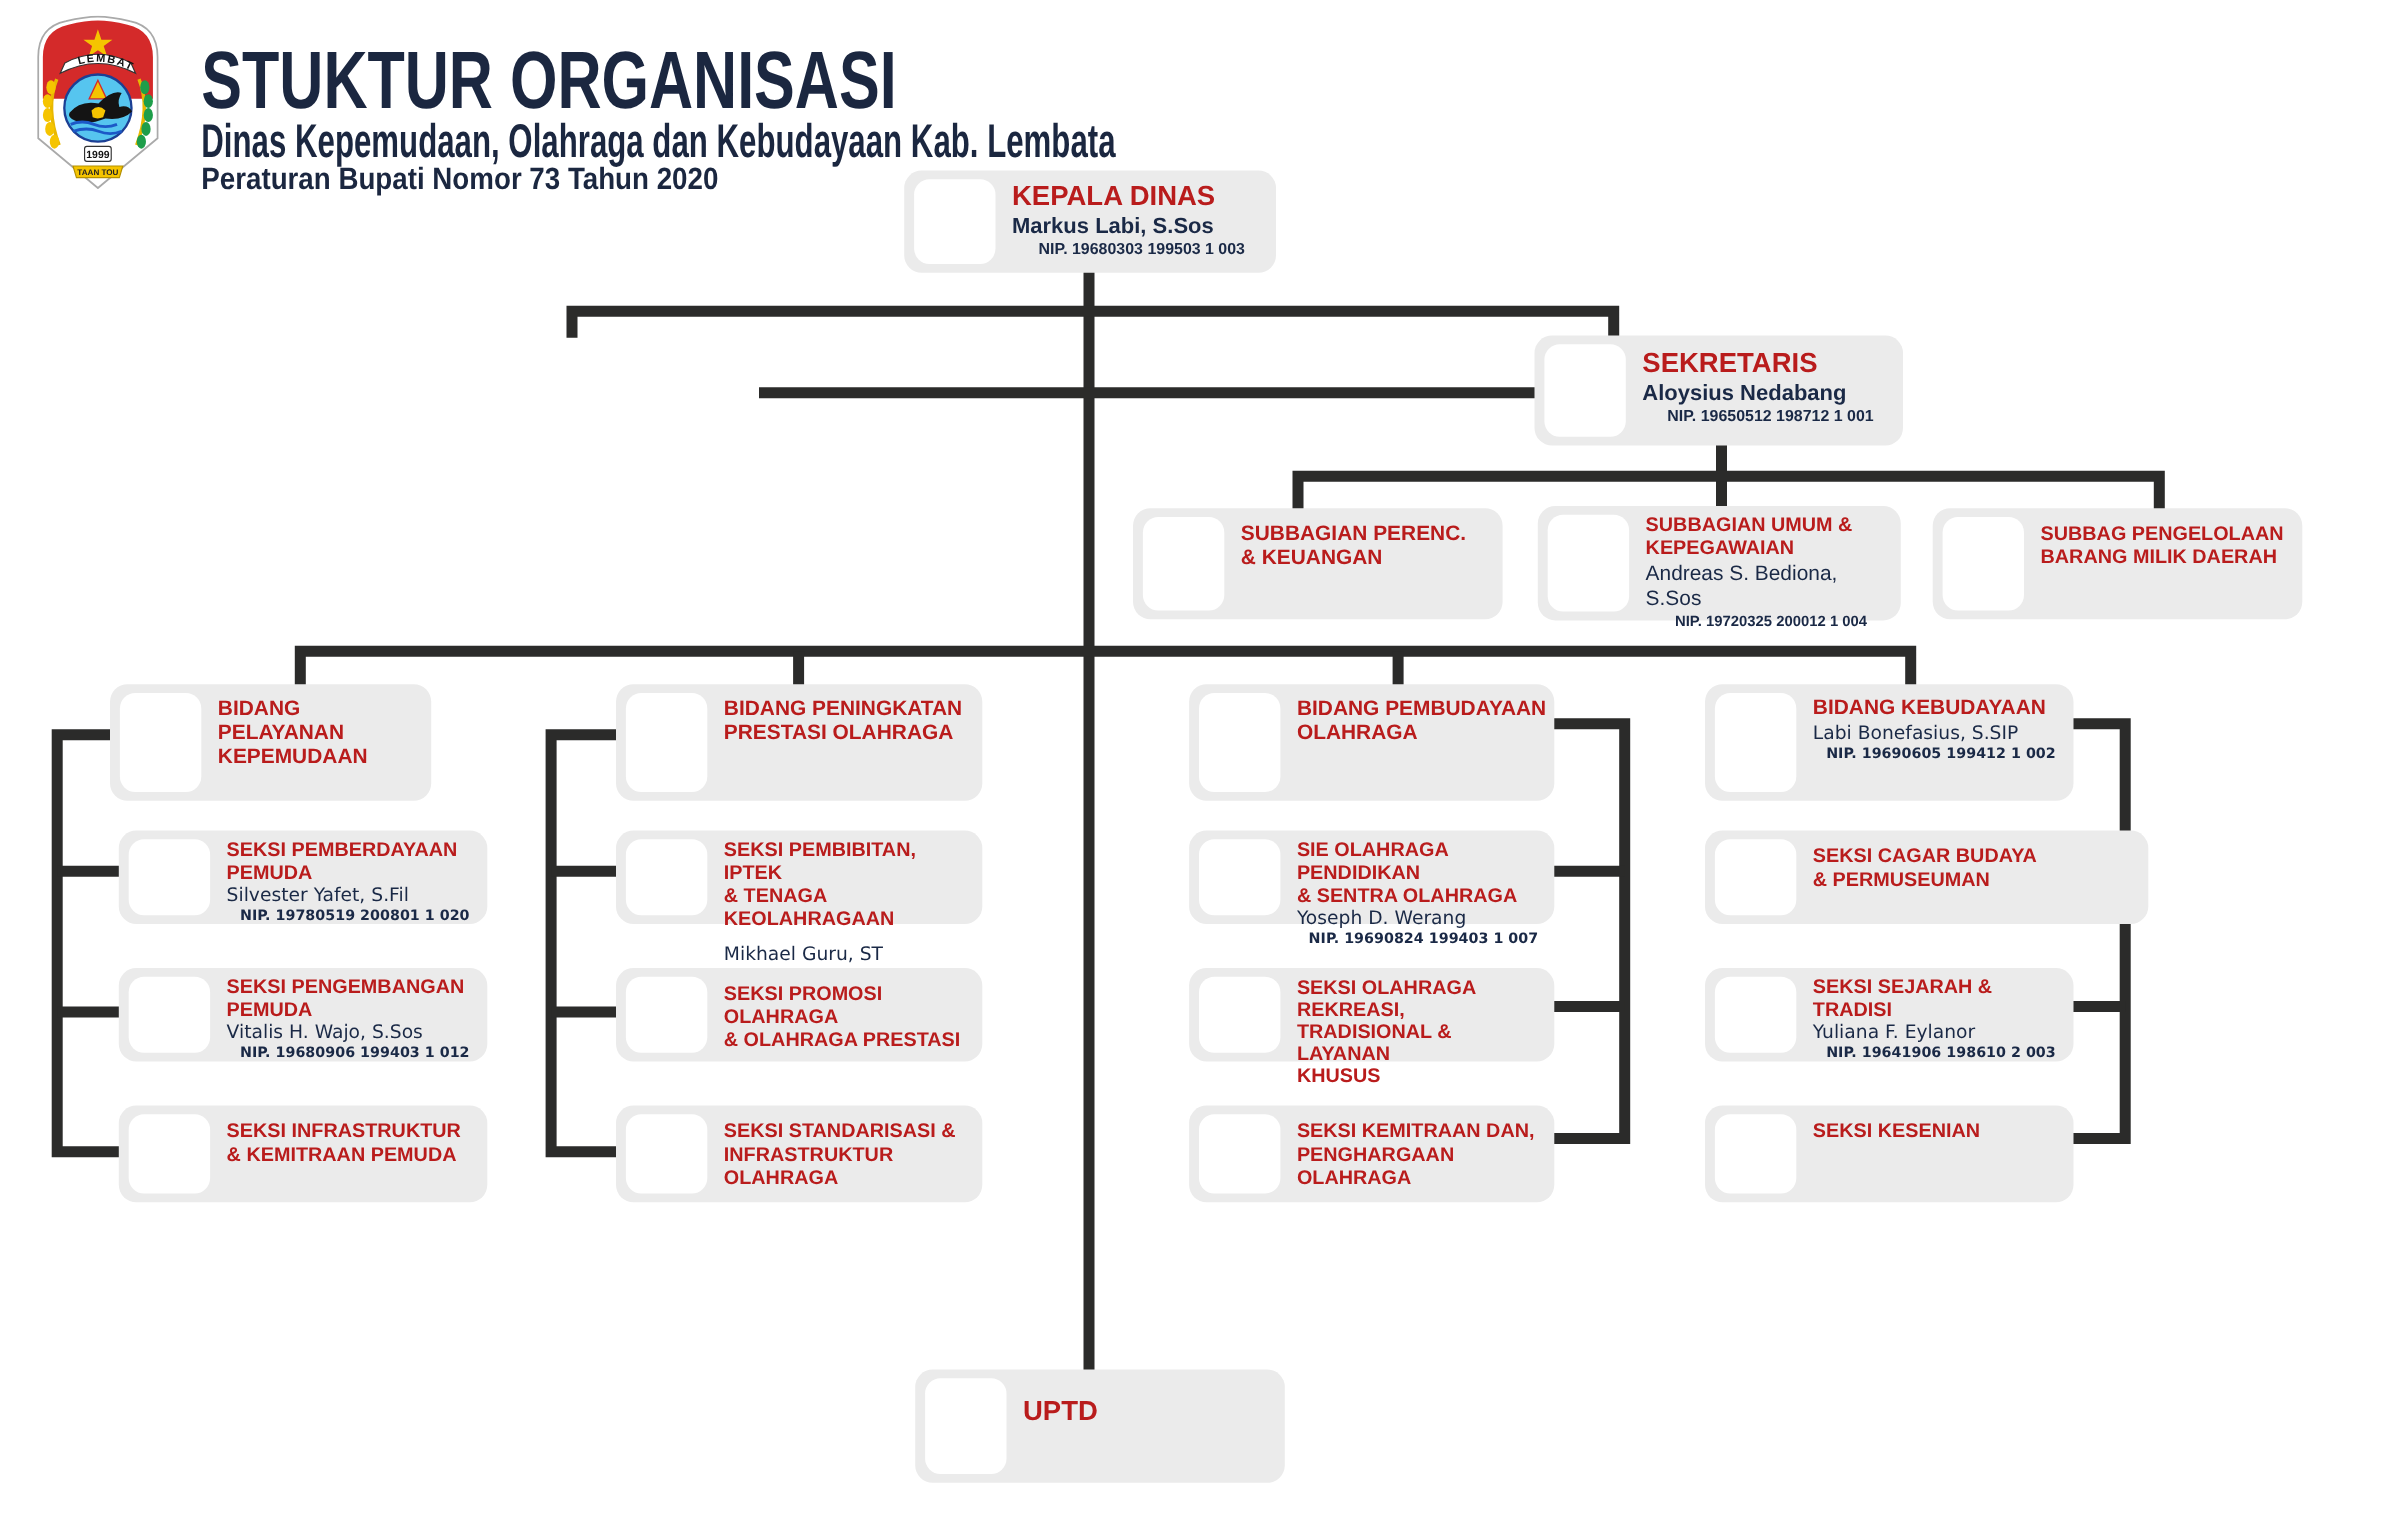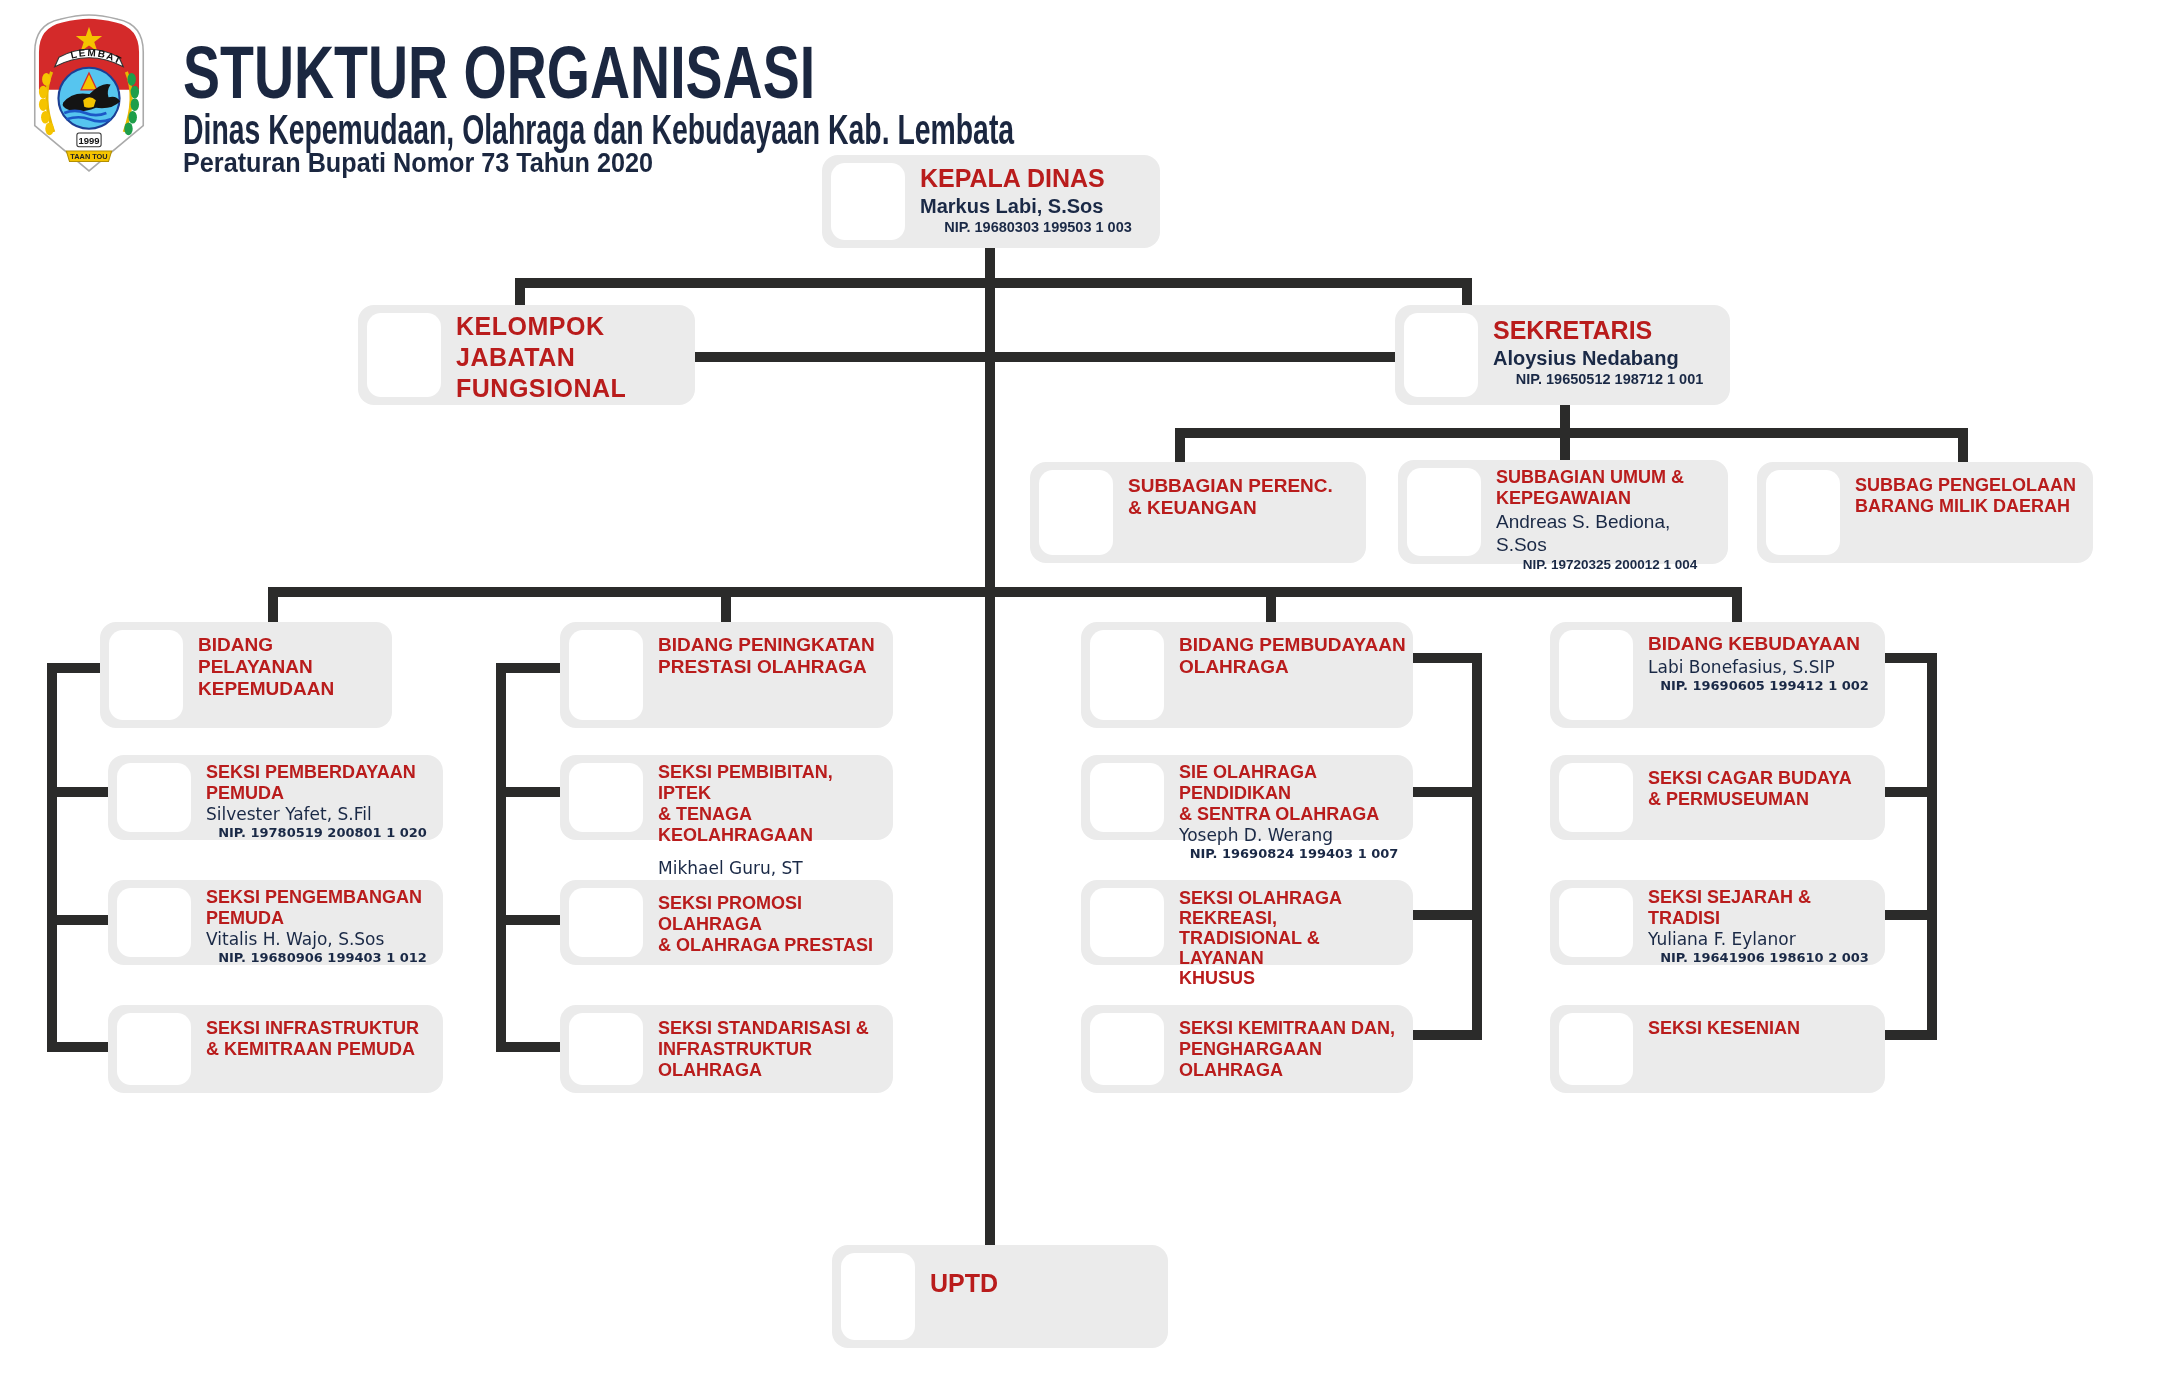--- a/index.html
+++ b/index.html
@@ -101,28 +101,20 @@
 
   <div class="node" style="left:822px;top:155px;width:338px;height:93px">
     <div class="photo"></div>
     <div class="txt">
       <div class="t lg">KEPALA DINAS</div>
       <div class="n lg">Markus Labi, S.Sos</div>
       <div class="nip">NIP. 19680303 199503 1 003</div>
     </div>
   </div>
 
-  <div class="node" style="left:358px;top:305px;width:337px;height:100px">
-    <div class="photo"></div>
-    <div class="txt" style="top:6px">
-      <div class="t klp">KELOMPOK
-JABATAN
-FUNGSIONAL</div>
-    </div>
-  </div>
 
   <div class="node" style="left:1395px;top:305px;width:335px;height:100px">
     <div class="photo"></div>
     <div class="txt" style="top:11px">
       <div class="t lg">SEKRETARIS</div>
       <div class="n lg">Aloysius Nedabang</div>
       <div class="nip">NIP. 19650512 198712 1 001</div>
     </div>
   </div>
 
@@ -200,21 +192,21 @@
   </div>
   <div class="node" style="left:1081px;top:755px;width:332px;height:85px">
     <div class="photo"></div>
     <div class="txt tight">
       <div class="t">SIE OLAHRAGA PENDIDIKAN
 &amp; SENTRA OLAHRAGA</div>
       <div class="n" style="margin-top:0">Yoseph D. Werang</div>
       <div class="nip wide">NIP. 19690824 199403 1 007</div>
     </div>
   </div>
-  <div class="node" style="left:1550px;top:755px;width:335px;height:85px">
+  <div class="node" style="left:1550px;top:755px;width:403px;height:85px">
     <div class="photo"></div>
     <div class="txt" style="top:13px">
       <div class="t">SEKSI CAGAR BUDAYA
 &amp; PERMUSEUMAN</div>
     </div>
   </div>
 
   <div class="node" style="left:108px;top:880px;width:335px;height:85px">
     <div class="photo"></div>
     <div class="txt tight">

